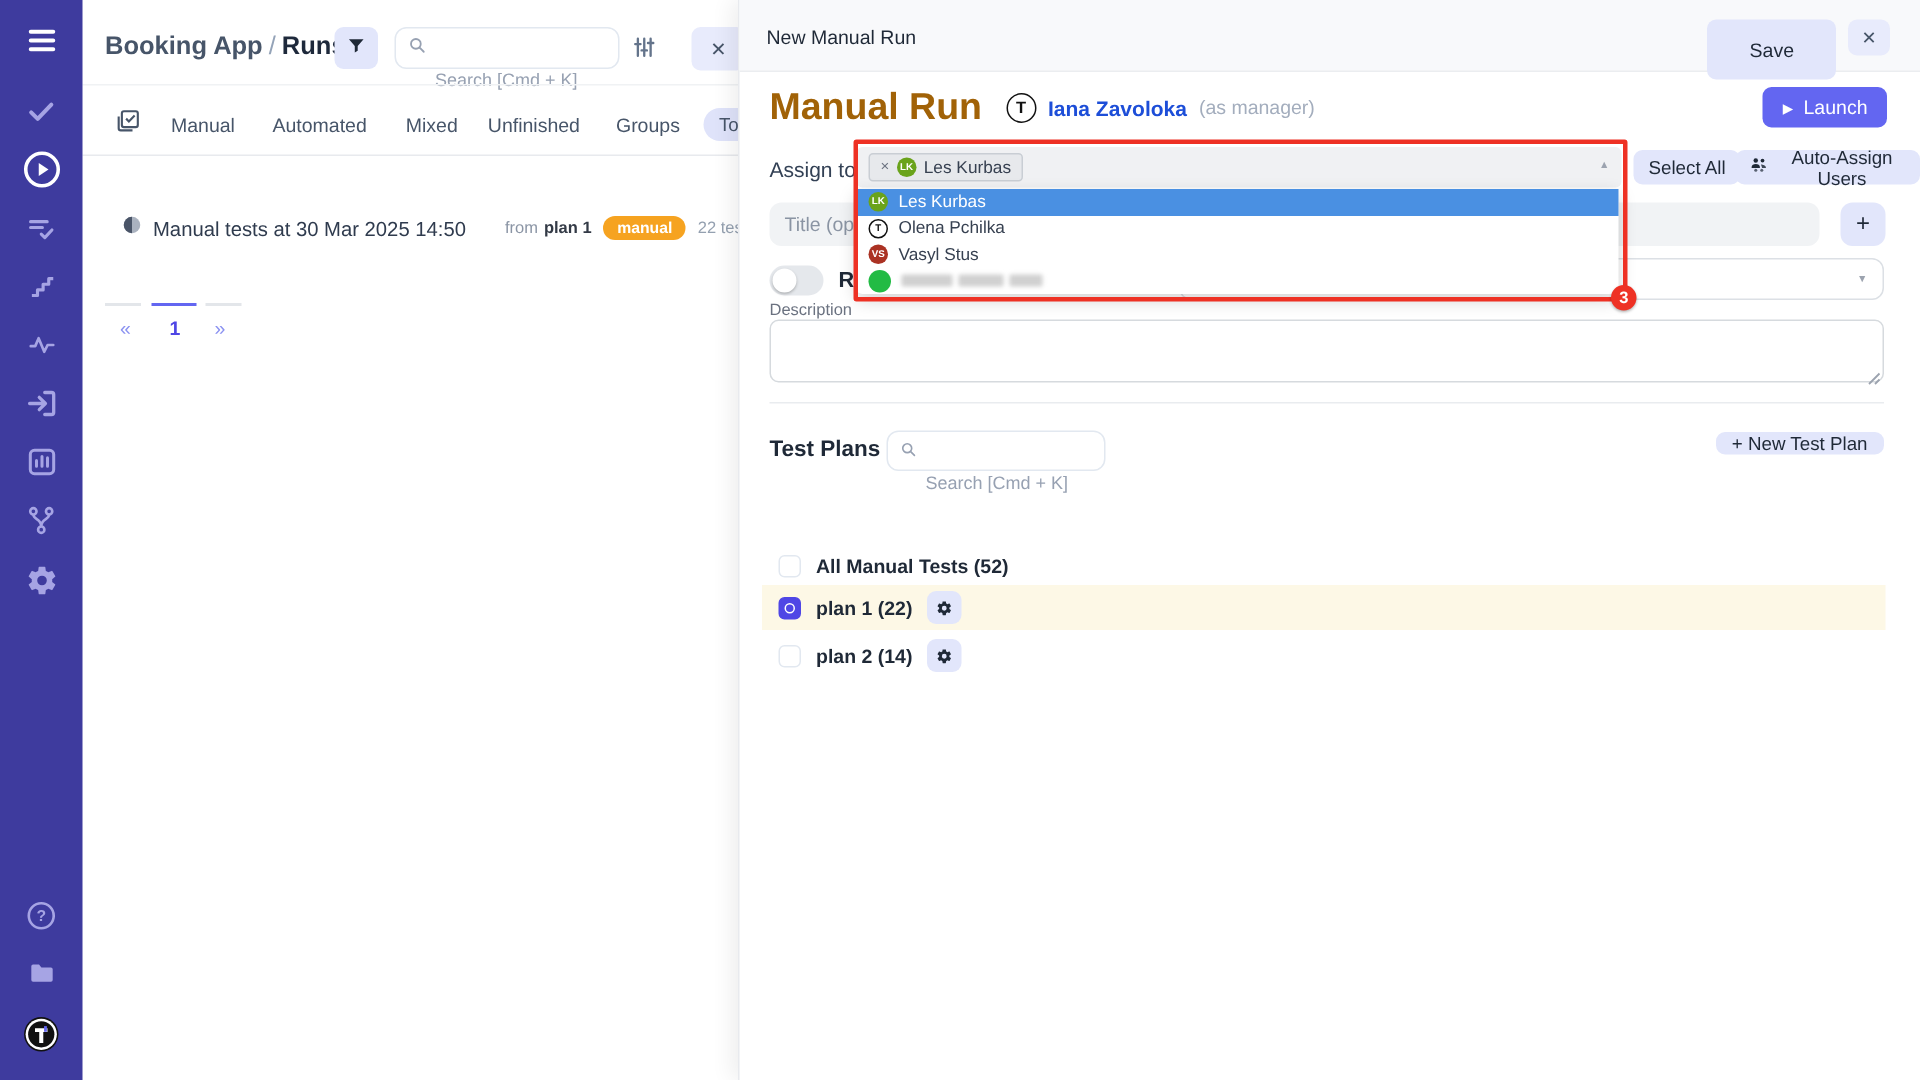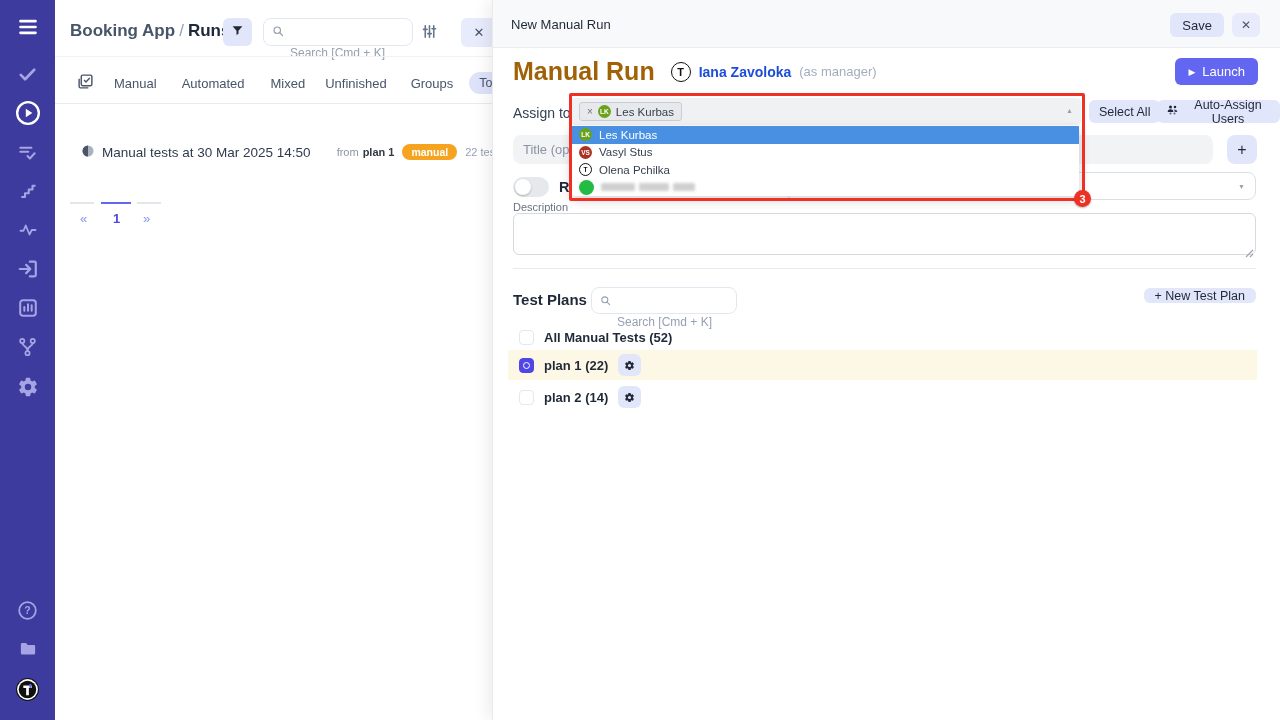--- a/index.html
+++ b/index.html
@@ -43,21 +43,21 @@
   #archive { position:absolute; left:20px; top:288px; width:415px; height:42px; background:#f1f3f4; display:flex;
              align-items:center; padding-left:20px; gap:12px; cursor:pointer; }
   #archive .t { font-size:15.5px; font-weight:bold; color:#1e293b; line-height:1.1; }
   #archive .s { font-size:12px; color:#64748b; }
 
   
   #drawer { position:absolute; left:492px; top:0; width:788px; height:720px; background:#fff; z-index:20;
             box-shadow:-5px 0 14px rgba(0,0,0,.07); border-left:1px solid #e8eaee; }
   #drawer-topbar { position:absolute; left:0; top:0; width:100%; height:48px; background:#f8f9fb; border-bottom:1px solid #ebedf0; }
   #drawer-title { position:absolute; left:18px; top:17px; font-size:13px; color:#1f2937; }
-  #save-btn { position:absolute; right:56px; top:13px; height:24px; padding:0 12px; font-size:13px; }
+  #save-btn { position:absolute; right:56px; top:13px; height:40px; padding:0 28px; font-size:13px; }
   #drawer-close { position:absolute; right:20px; top:13px; width:28px; height:24px; background:#e8ebfc; font-size:12px; color:#475569; }
   .titlerow { position:absolute; left:20px; top:57px; display:flex; align-items:center; gap:8px; }
   .titlerow h1 { font-size:25px; font-weight:bold; color:#a16207; margin-right:8px; }
   .avatar-t { width:20px; height:20px; border-radius:50%; background:#fff; border:1.5px solid #111;
               display:flex; align-items:center; justify-content:center; font-size:11px; font-weight:bold; color:#111; }
   .mgr-name { font-size:14px; font-weight:bold; color:#1d4ed8; }
   .mgr-role { font-size:13px; color:#a3adbd; }
   #launch-btn { position:absolute; right:22px; top:58px; height:27px; padding:0 13px; background:#6366f1; color:#fff;
                 border:none; border-radius:6px; font-size:13px; display:flex; align-items:center; gap:7px; cursor:pointer; font-family:inherit; }
   #launch-btn .tri { font-size:9px; }
@@ -105,21 +105,21 @@
                border-radius:6px; resize:none; outline:none; font-family:inherit; }
   #desc-grip { position:absolute; left:752px; top:244px; color:#9ca3af; }
 
   .hr2 { position:absolute; left:20px; top:268px; width:743px; height:1px; background:#e9ecef; }
 
   #tp-heading { position:absolute; left:20px; top:291px; font-size:15px; font-weight:bold; color:#1f2937; }
   #tp-search { position:absolute; left:98px; top:287px; width:146px; height:27px; border:1px solid #e2e8f0; border-radius:8px;
                display:flex; align-items:center; gap:6px; padding:0 8px; background:#fff; }
   #new-plan-btn { position:absolute; right:24px; top:288px; height:15px; padding:0 11px; font-size:12.5px; }
 
-  .plan-row { position:absolute; left:15px; width:749px; height:30px; display:flex; align-items:center; gap:10px; padding-left:11px; }
+  .plan-row { position:absolute; left:15px; width:749px; height:30px; display:flex; align-items:center; gap:10px; padding-left:11px;margin-top:40px; }
   .plan-row.hl { background:#fdf8e6; }
   .cb { width:15px; height:15px; border:1px solid #e2e8f0; border-radius:4px; background:#fff; cursor:pointer; flex:none;
         display:flex; align-items:center; justify-content:center; }
   .cb.checked { background:#4f46e5; border-color:#4f46e5; }
   .cb.checked .ring { width:7px; height:7px; border:1.5px solid #fff; border-radius:50%; }
   .plan-label { font-size:13px; font-weight:bold; color:#1f2937; white-space:nowrap; cursor:pointer; }
   .gear-btn { width:23px; height:22px; border-radius:6px; }
 </style>
 </head>
 <body>
@@ -338,26 +338,26 @@
         <path d="M8 1L1 8M8 5L5 8" stroke="#9ca3af" stroke-width="1.2"></path>
       </svg>
   </span>
 
   <div id="assign-dropdown">
     <div class="dd-opt hl">
       <span class="mini-av" style="background:#6aa31b">LK</span>
       <span>Les Kurbas</span>
     </div>
     <div class="dd-opt">
+      <span class="mini-av" style="background:#fff;border:1px solid #111;color:#111">T</span>
+      <span>Olena Pchilka</span>
+    </div>
+    <div class="dd-opt">
       <span class="mini-av" style="background:#ab3223">VS</span>
       <span>Vasyl Stus</span>
-    </div>
-    <div class="dd-opt">
-      <span class="mini-av" style="background:#fff;border:1px solid #111;color:#111">T</span>
-      <span>Olena Pchilka</span>
     </div>
     <div class="dd-opt">
       <span class="mini-av" style="background:#22bb44;width:15px;height:15px"></span>
       <span class="redacted">
           <span style="width:34px"></span>
           <span style="width:30px"></span>
           <span style="width:22px"></span>
         </span>
     </div>
   </div>

